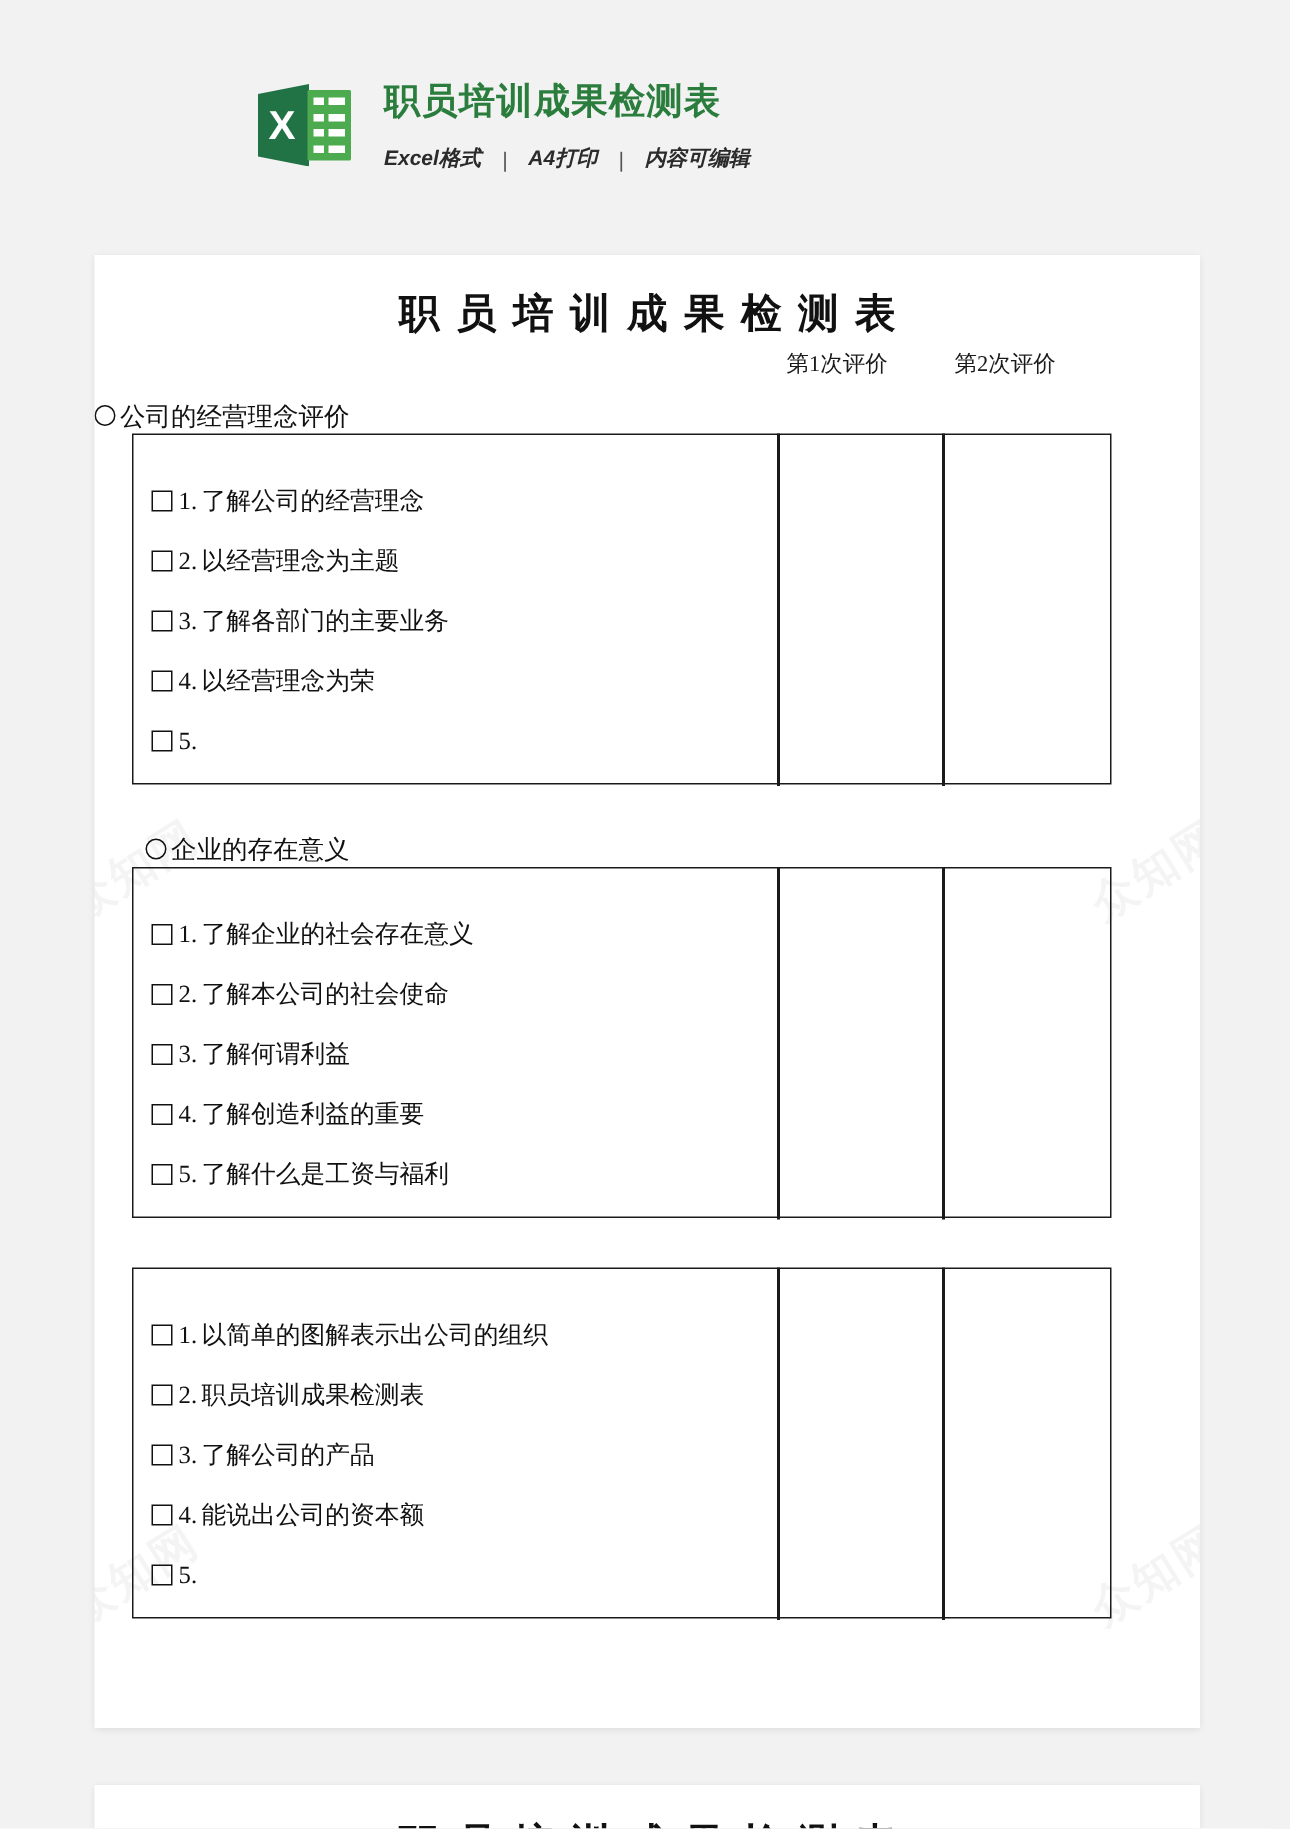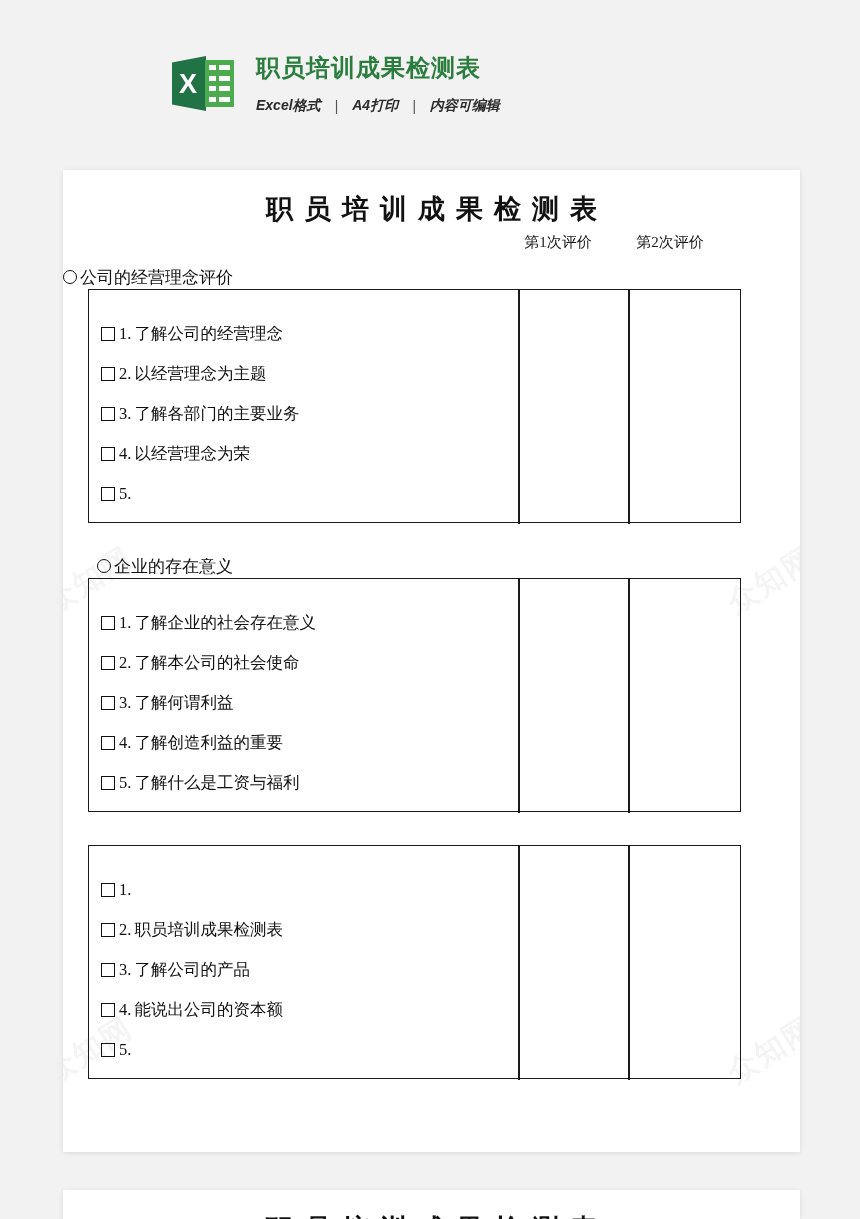--- a/index.html
+++ b/index.html
@@ -389,20 +389,21 @@
     </div>
 
     <div class="section s3">
       <div class="grid">
         <div class="vline v1"></div>
         <div class="vline v2"></div>
         <div class="items">
           <div class="item">
             <span class="cbox"></span>
             <span class="num">1.</span>
+            <span>以简单的图解表示出公司的组织</span>
           </div>
           <div class="item">
             <span class="cbox"></span>
             <span class="num">2.</span>
             <span>职员培训成果检测表</span>
           </div>
           <div class="item">
             <span class="cbox"></span>
             <span class="num">3.</span>
             <span>了解公司的产品</span>

